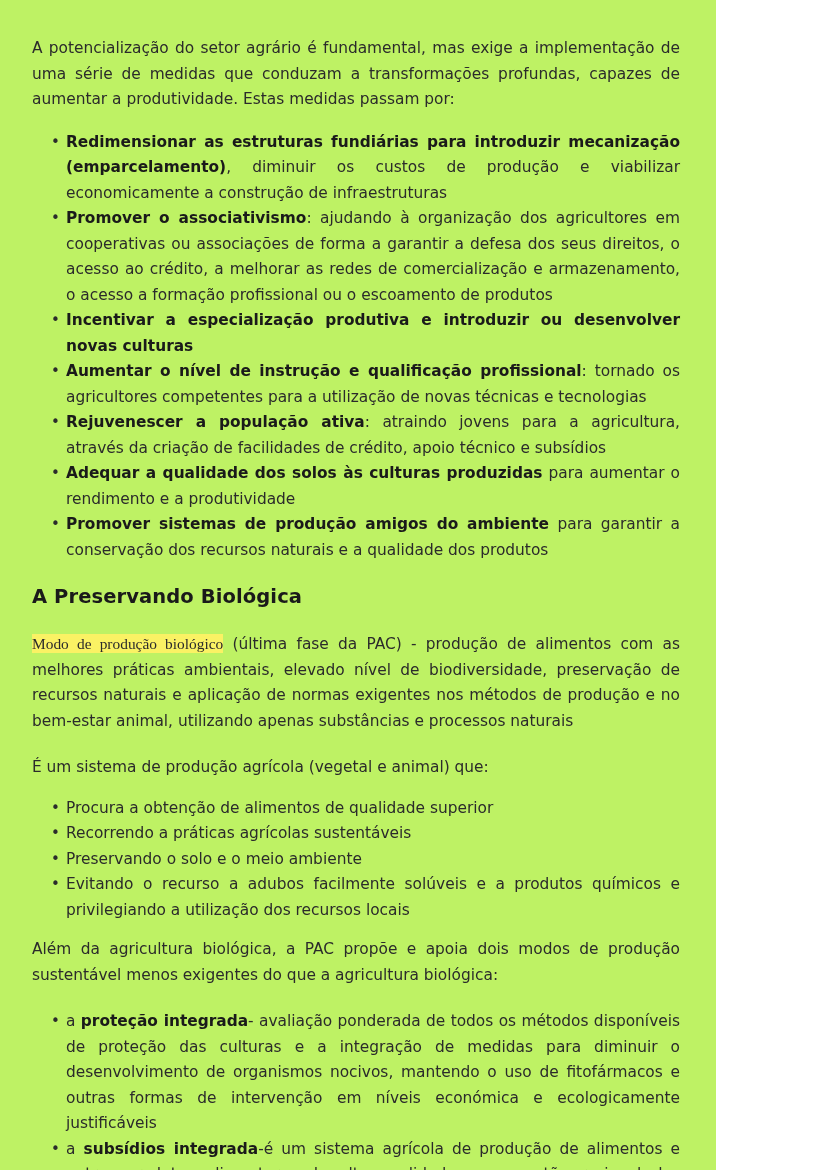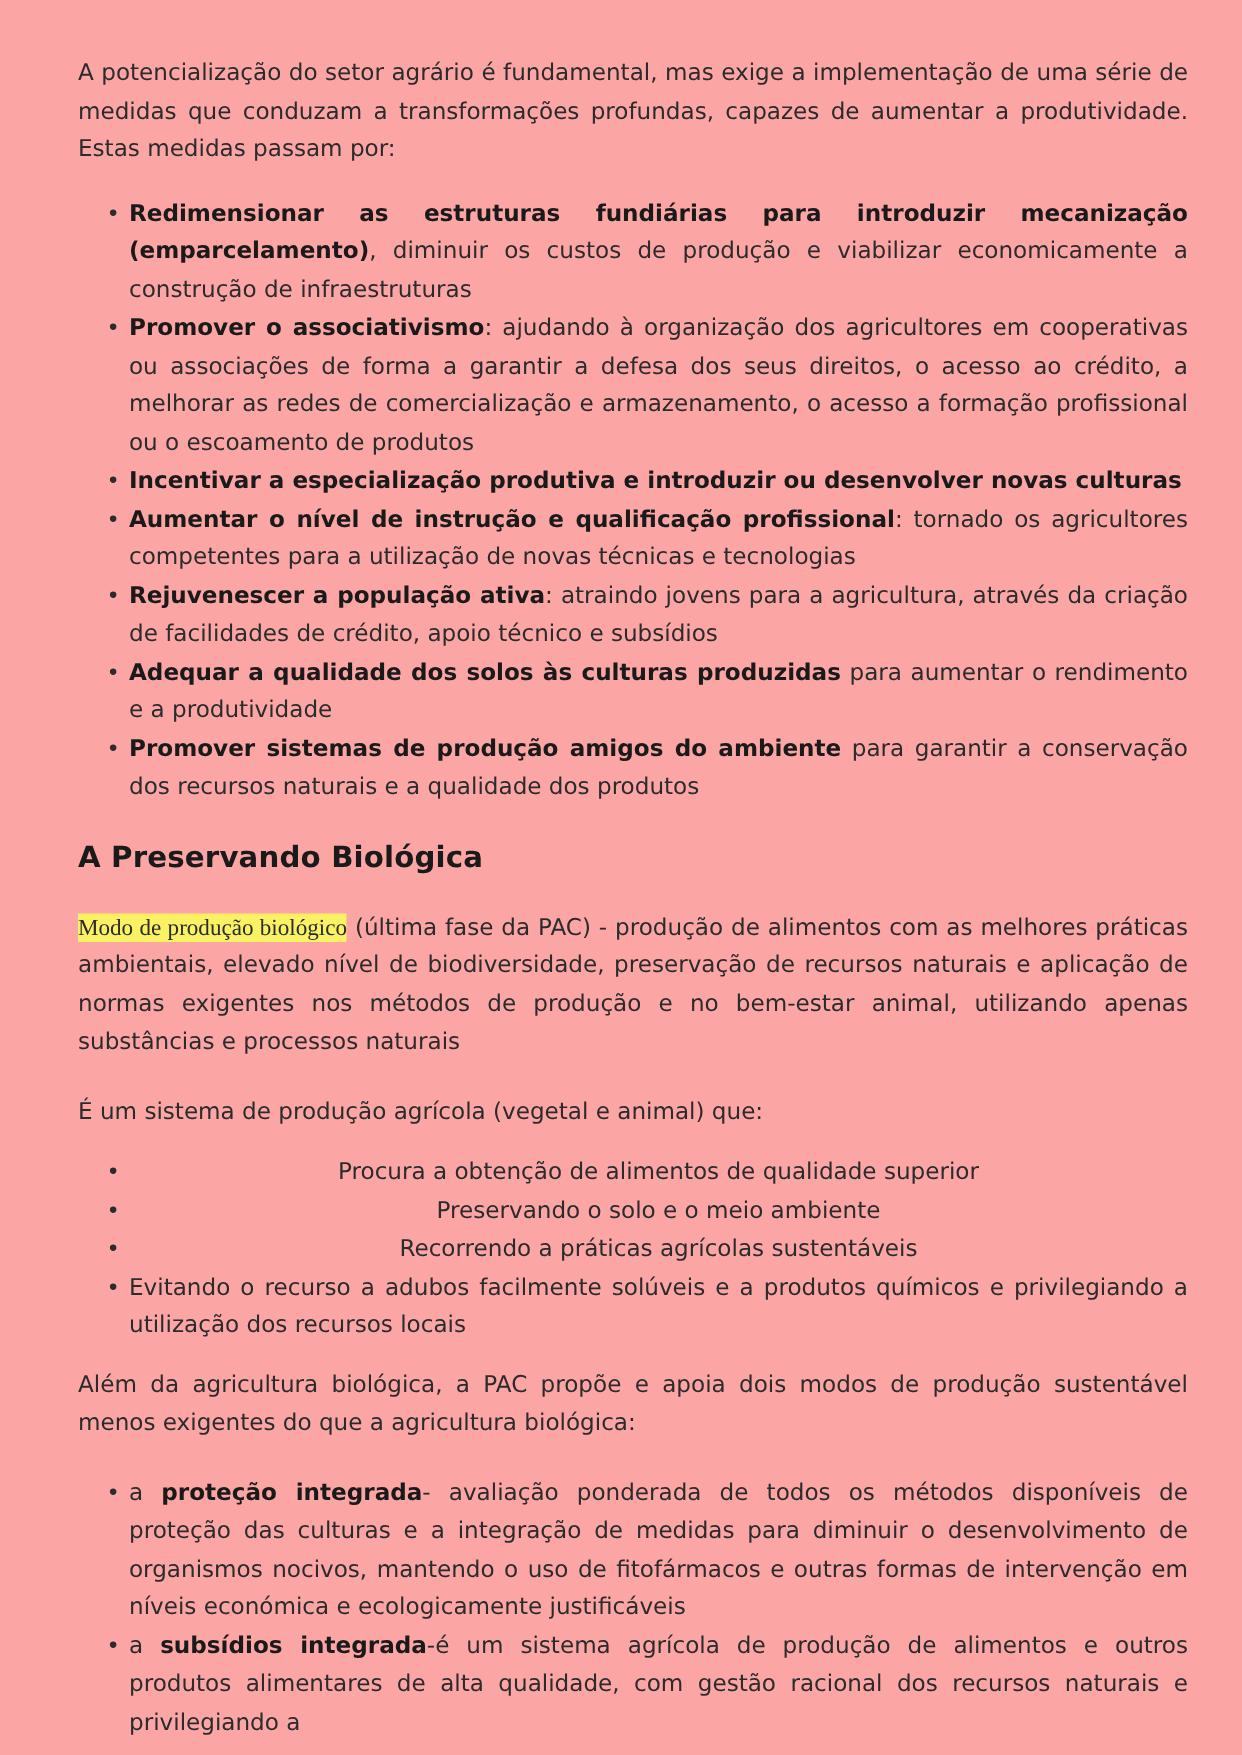--- a/index.html
+++ b/index.html
@@ -8,25 +8,25 @@
     background: #ffffff;
   }
   body {
     width: 828px;
     height: 1170px;
     font-family: "DejaVu Sans", sans-serif;
     color: #231f20;
     overflow: hidden;
   }
   .page {
-    width: 828px;
+    width: 716px;
     height: 1170px;
     box-sizing: border-box;
-    padding: 36px 36px 0 52px;
-    background: #fca5a5;
+    padding: 36px 36px 0 32px;
+    background: #bef264;
   }
   .para {
     font-size: 15.4px;
     line-height: 25.5px;
     text-align: justify;
     margin: 0 0 7px 0;
     color: #2b2b2b;
   }
   .spacer-14 { height: 14px; }
   .spacer-10 { height: 10px; }
@@ -50,21 +50,21 @@
   ul.blist > li::before {
     content: "\2022";
     position: absolute;
     left: 19px;
     top: 0;
     font-size: 15px;
     line-height: 25.5px;
     color: #2b2b2b;
   }
   ul.blist.plain > li {
-    text-align: center;
+    text-align: left;
   }
   b, .b {
     font-weight: 700;
     color: #1a1a1a;
   }
   h2.heading {
     font-size: 19.5px;
     font-weight: 700;
     color: #1a1a1a;
     margin: 0;
@@ -107,22 +107,22 @@
   <p class="para"><span class="hl">Modo de produção biológico</span><span> (última fase da PAC) - produção de alimentos com as melhores práticas ambientais, elevado nível de biodiversidade, preservação de recursos naturais e aplicação de normas exigentes nos métodos de produção e no bem-estar animal, utilizando apenas substâncias e processos naturais</span></p>
 
   <div class="spacer-14"></div>
 
   <p class="para">É um sistema de produção agrícola (vegetal e animal) que:</p>
 
   <div class="spacer-8"></div>
 
   <ul class="blist plain">
     <li>Procura a obtenção de alimentos de qualidade superior</li>
+    <li>Recorrendo a práticas agrícolas sustentáveis</li>
     <li>Preservando o solo e o meio ambiente</li>
-    <li>Recorrendo a práticas agrícolas sustentáveis</li>
     <li class="justify-li" style="text-align: justify;">Evitando o recurso a adubos facilmente solúveis e a produtos químicos e privilegiando a utilização dos recursos locais</li>
   </ul>
 
   <div class="spacer-14"></div>
 
   <p class="para">Além da agricultura biológica, a PAC propõe e apoia dois modos de produção sustentável menos exigentes do que a agricultura biológica:</p>
 
   <div class="spacer-14"></div>
 
   <ul class="blist">

